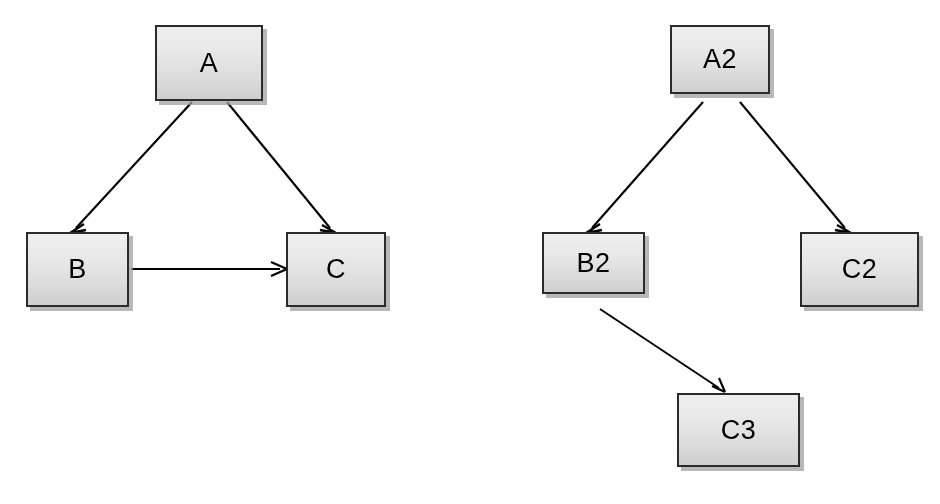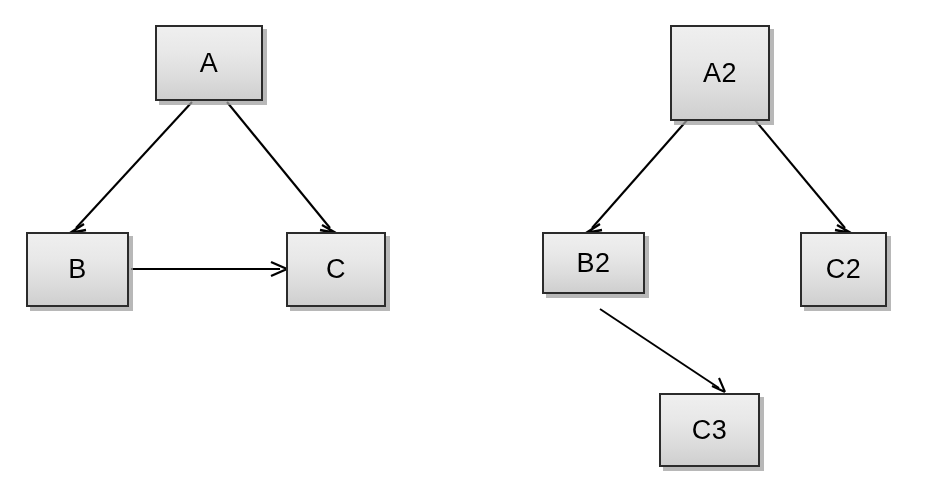--- a/index.html
+++ b/index.html
@@ -87,29 +87,29 @@
   </div>
 
   <div class="node" style="left:26px; top:232px; width:103px; height:75px;">
     <span class="node-label">B</span>
   </div>
 
   <div class="node" style="left:286px; top:232px; width:100px; height:75px;">
     <span class="node-label">C</span>
   </div>
 
-  <div class="node" style="left:670px; top:25px; width:100px; height:96px;">
+  <div class="node" style="left:670px; top:25px; width:100px; height:69px;">
     <span class="node-label">A2</span>
   </div>
 
   <div class="node" style="left:542px; top:232px; width:103px; height:62px;">
     <span class="node-label">B2</span>
   </div>
 
-  <div class="node" style="left:800px; top:232px; width:87px; height:75px;">
+  <div class="node" style="left:800px; top:232px; width:119px; height:75px;">
     <span class="node-label">C2</span>
   </div>
 
-  <div class="node" style="left:659px; top:393px; width:101px; height:74px;">
+  <div class="node" style="left:677px; top:393px; width:123px; height:74px;">
     <span class="node-label">C3</span>
   </div>
 
 </div>
 
 </body></html>

